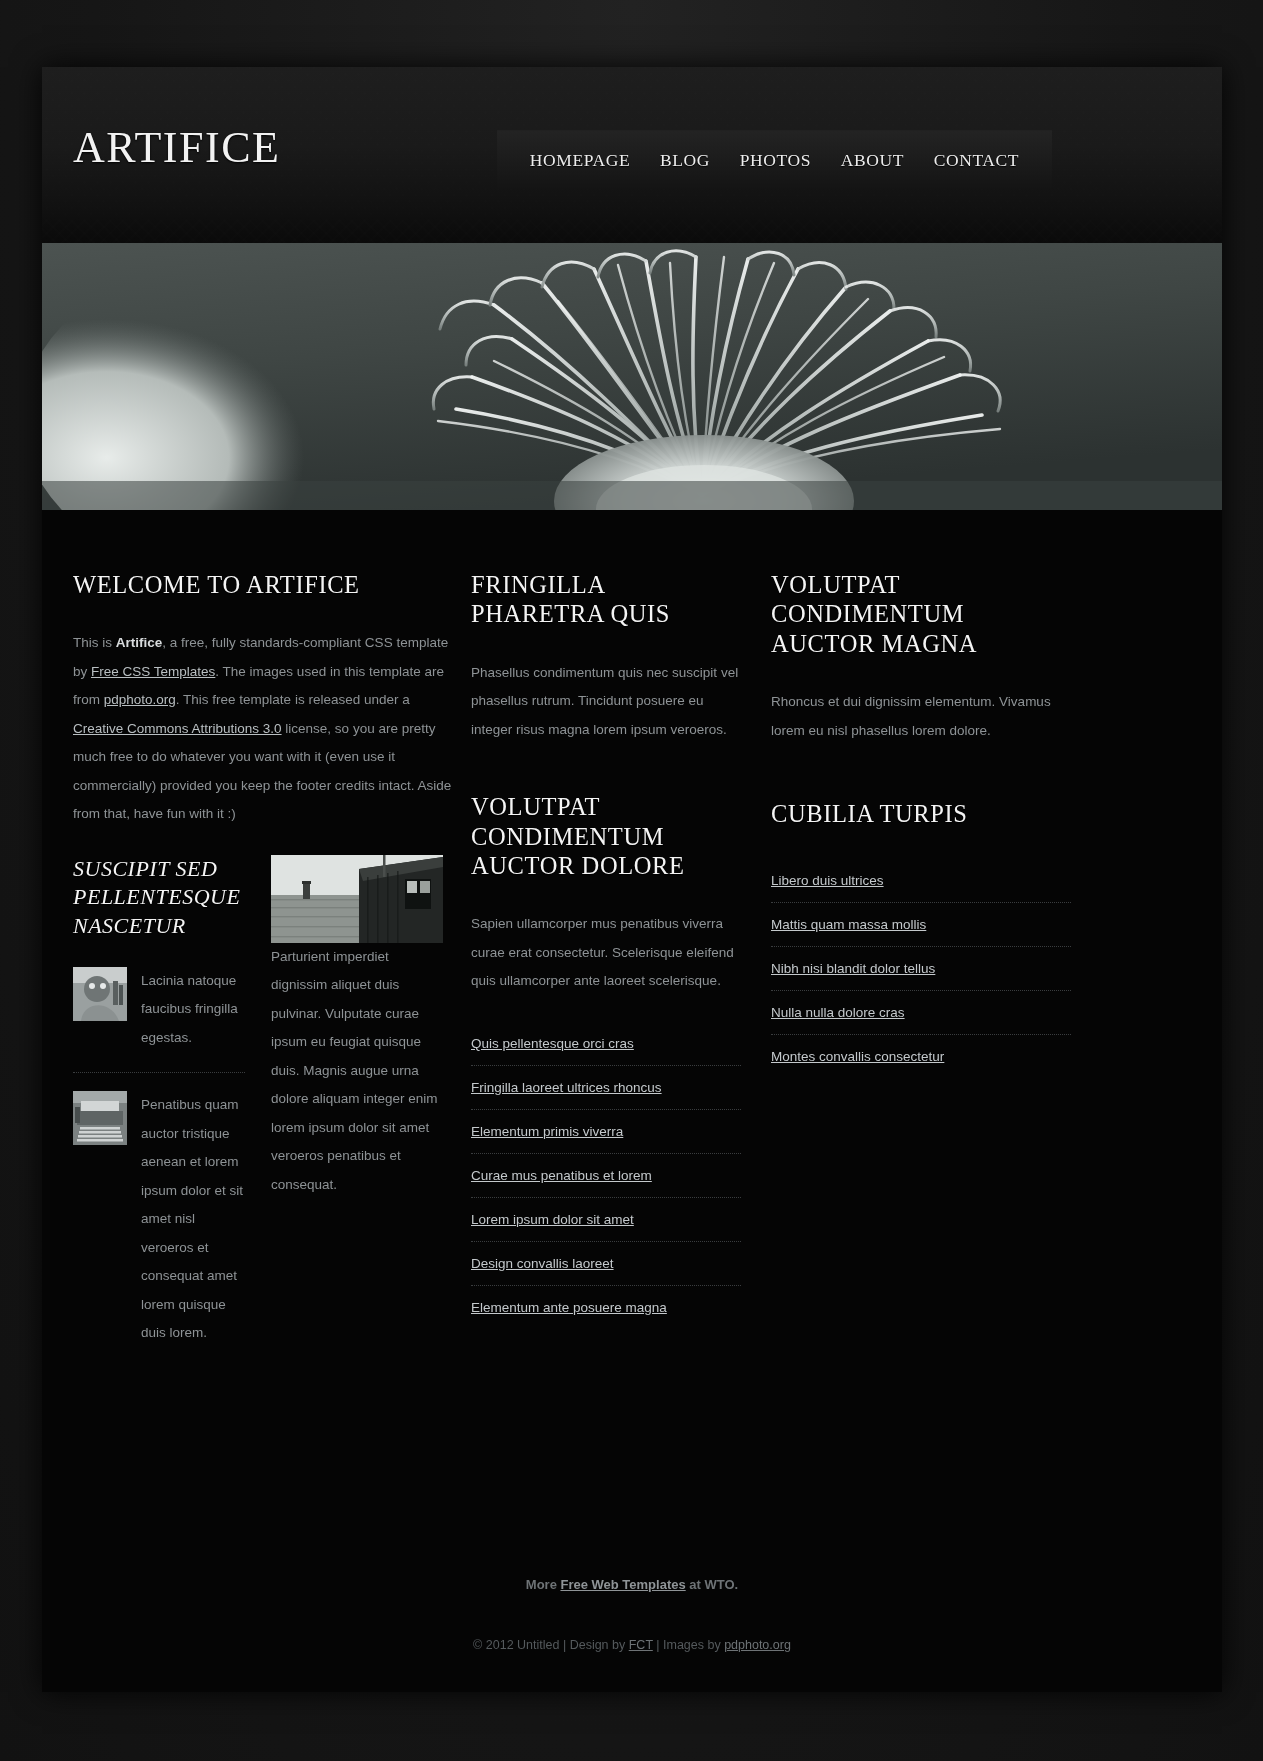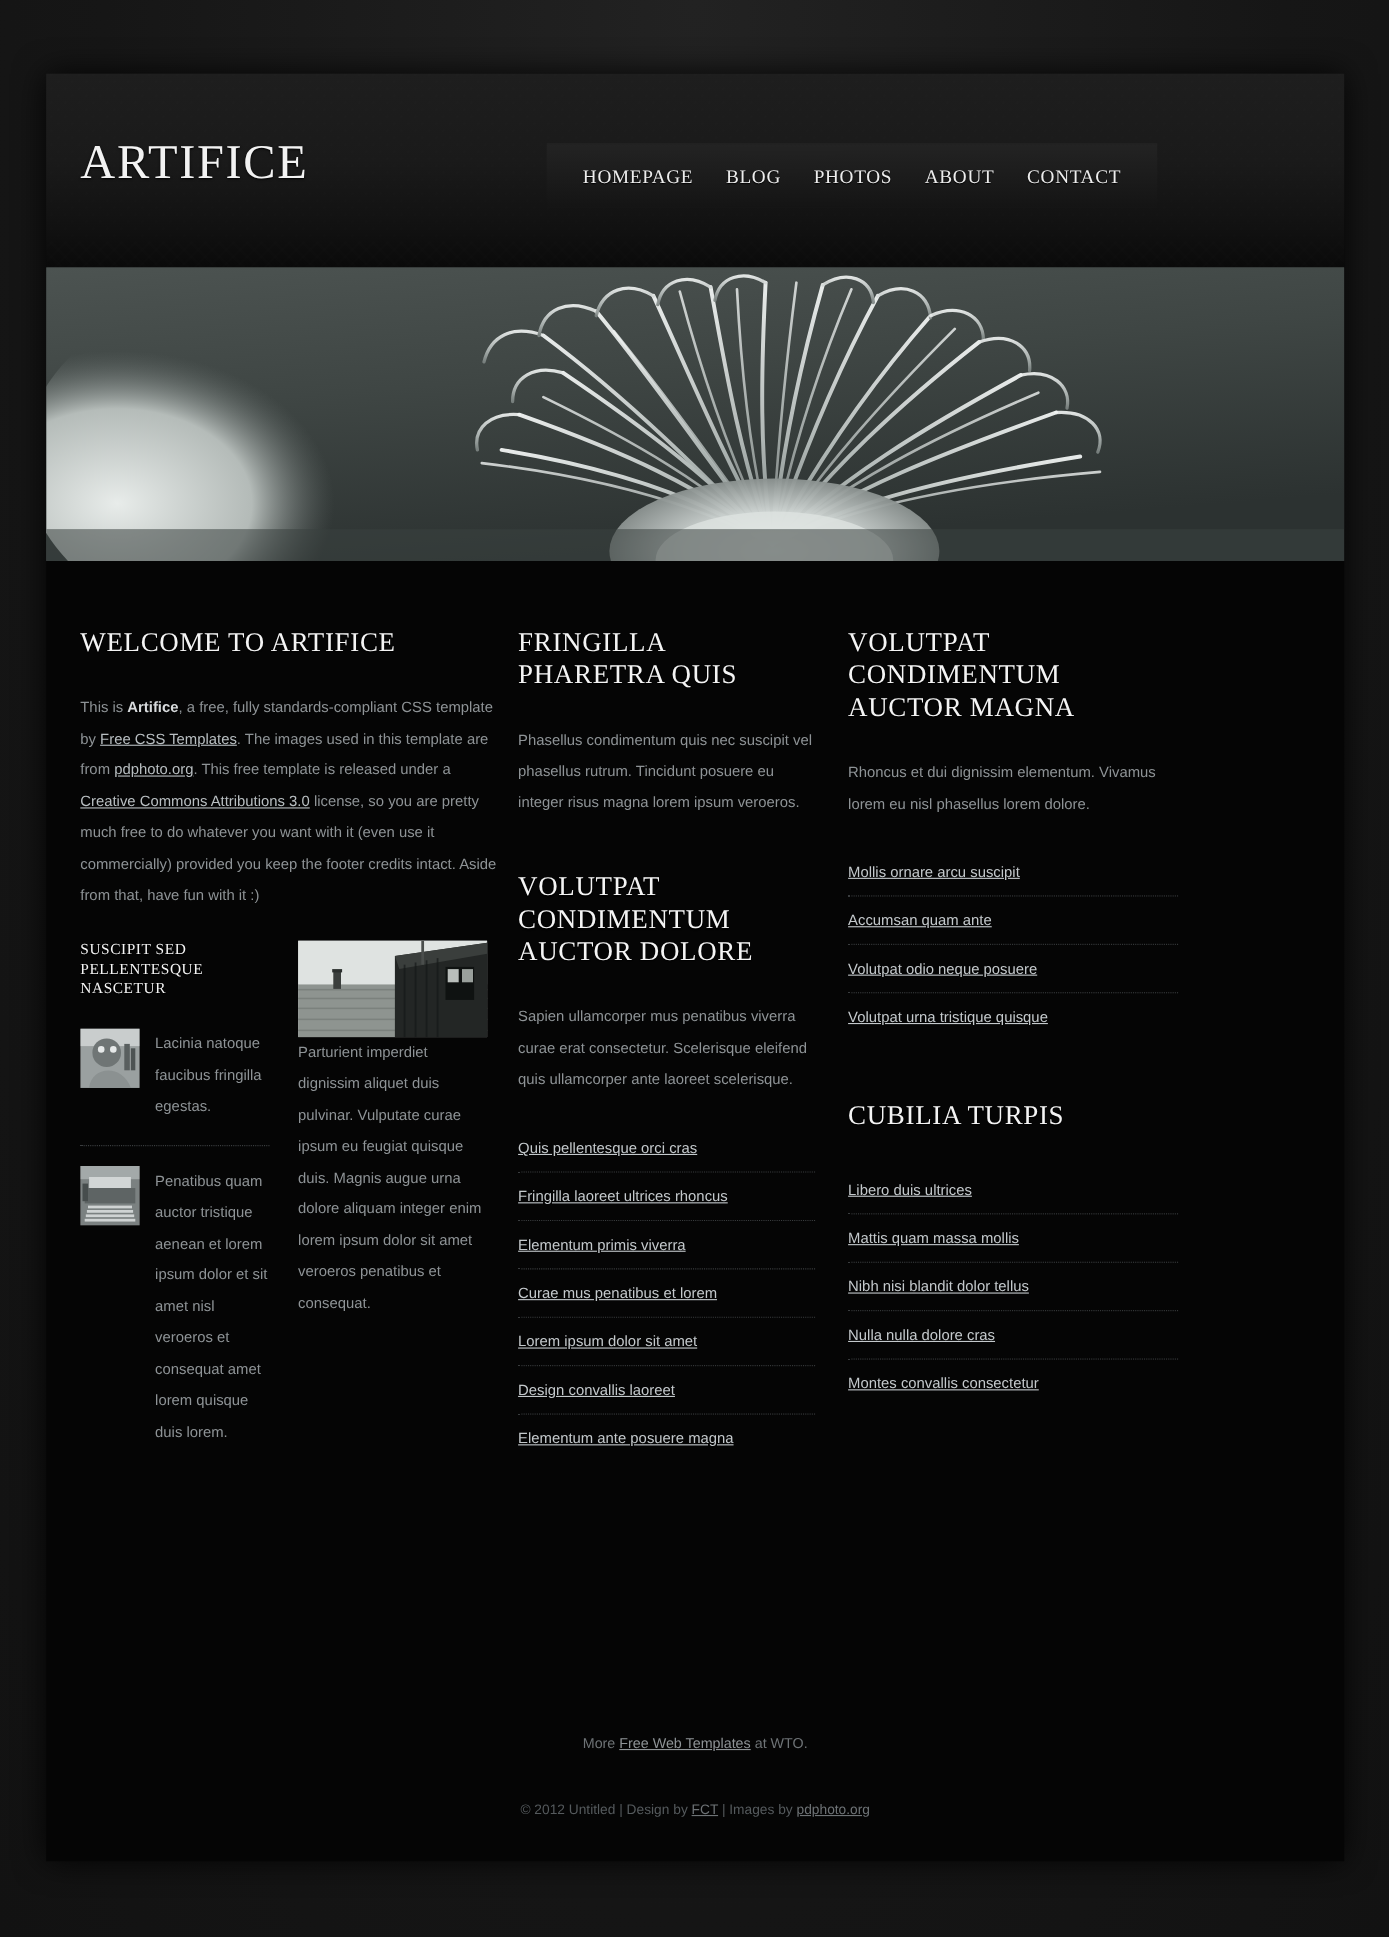--- a/index.html
+++ b/index.html
@@ -118,26 +118,27 @@
     font-size: 24.5px;
     letter-spacing: .6px;
     color: #f4f4f4;
     line-height: 1.2;
     margin-bottom: 30px;
     text-shadow: 0 1px 1px #000;
   }
   h3.sub {
     font-family: "Liberation Serif", serif;
     font-weight: normal;
-    font-size: 14px;
+    font-size: 22px;
     letter-spacing: .5px;
     color: #f4f4f4;
     line-height: 1.3;
     margin-bottom: 26px;
     text-shadow: 0 1px 1px #000;
+    font-style: italic;
   }
 
   p.body {
     font-size: 13.5px;
     line-height: 28.5px;
     color: #8e9396;
     margin-bottom: 26px;
   }
   p.body b, p.body strong { color: #d8dbdd; font-weight: bold; }
   p.body a {
@@ -198,20 +199,21 @@
     left: 0;
     bottom: 0;
     width: 1180px;
     text-align: center;
     padding-bottom: 40px;
   }
   #footer .more {
     font-size: 13px;
     color: #6e7376;
     margin-bottom: 46px;
+    font-weight: bold;
   }
   #footer .more a { color: #8f9497; text-decoration: underline; }
   #footer .copy {
     font-size: 12.5px;
     color: #555a5d;
   }
   #footer .copy a { color: #6e7376; text-decoration: underline; margin-top: 28px; }
 </style>
 </head>
 <body>
@@ -432,34 +434,20 @@
             <a href="#">Elementum ante posuere magna</a>
           </li>
       </ul>
     </div>
 
     <div class="col-right">
 
       <h2 class="sec">VOLUTPAT CONDIMENTUM AUCTOR MAGNA</h2>
       <p class="body">Rhoncus et dui dignissim elementum. Vivamus lorem eu nisl phasellus lorem dolore.</p>
 
-      <ul class="linklist">
-        <li>
-            <a href="#">Mollis ornare arcu suscipit</a>
-          </li>
-        <li>
-            <a href="#">Accumsan quam ante</a>
-          </li>
-        <li>
-            <a href="#">Volutpat odio neque posuere</a>
-          </li>
-        <li>
-            <a href="#">Volutpat urna tristique quisque</a>
-          </li>
-      </ul>
 
       <h2 class="sec" style="margin-top:54px;">CUBILIA TURPIS</h2>
 
       <ul class="linklist">
         <li>
             <a href="#">Libero duis ultrices</a>
           </li>
         <li>
             <a href="#">Mattis quam massa mollis</a>
           </li>

